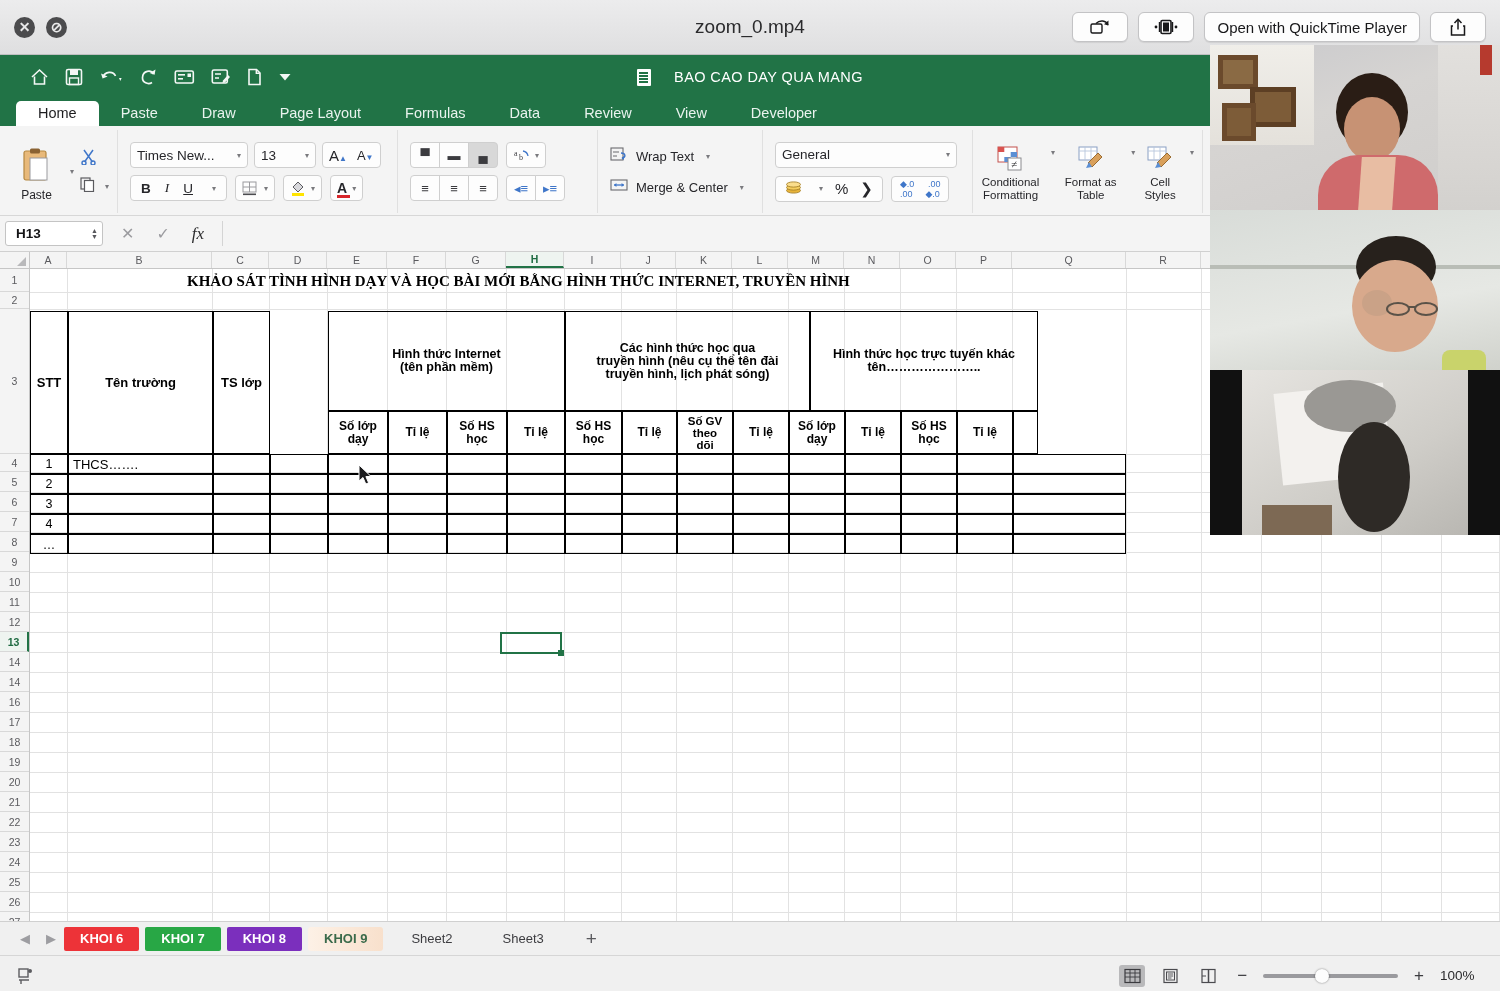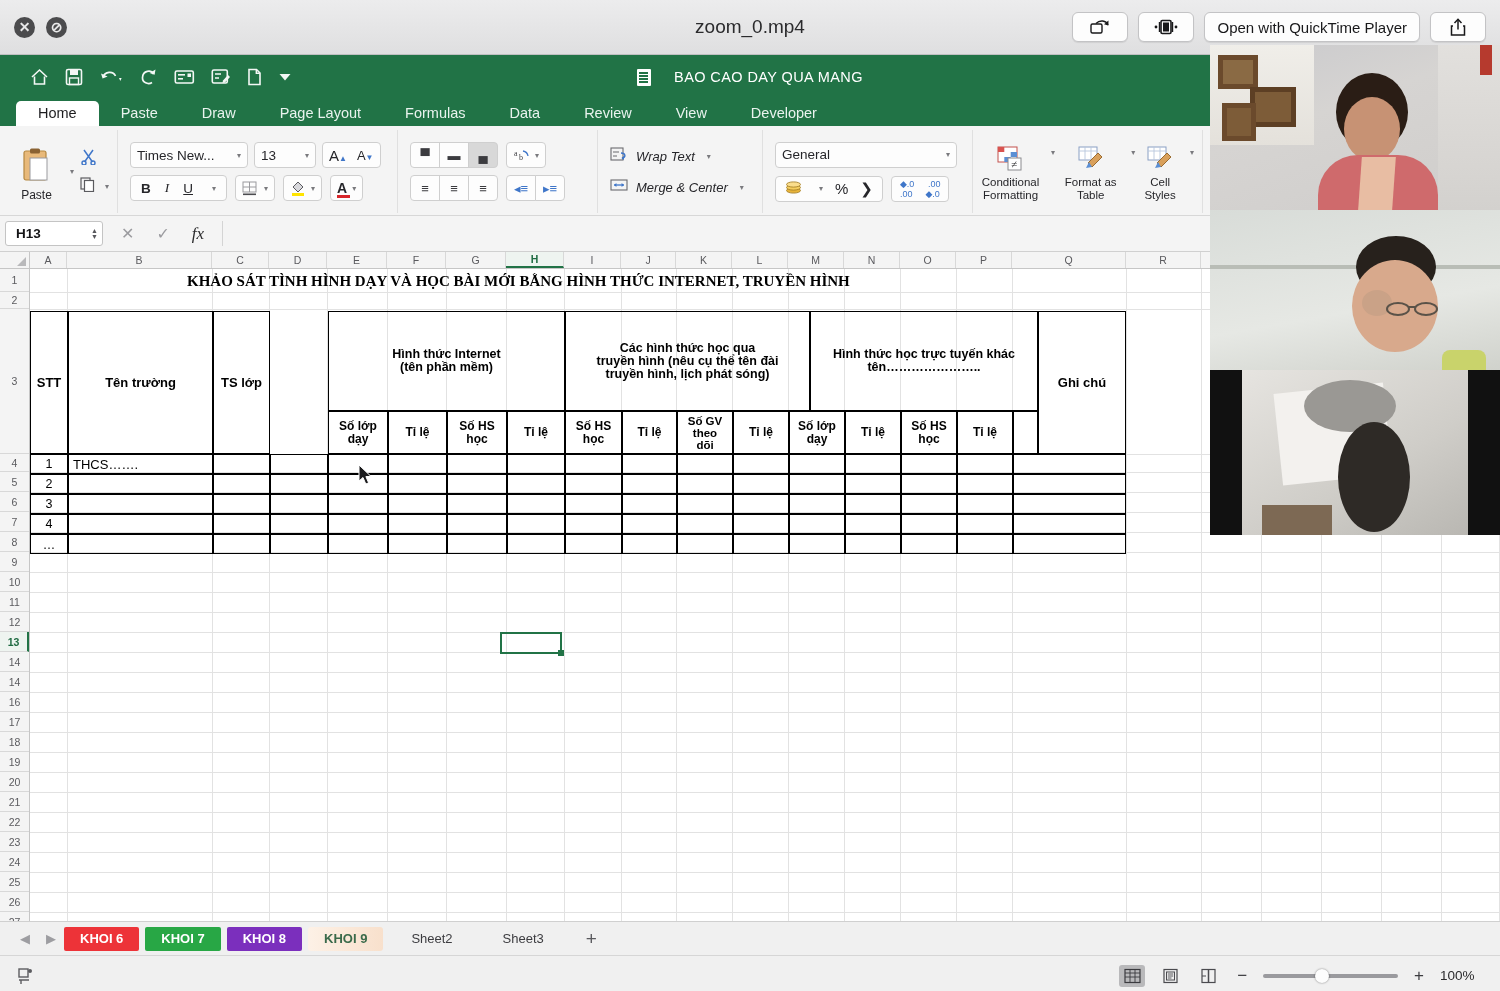--- a/index.html
+++ b/index.html
@@ -85,21 +85,21 @@
   .seg .sb {
     width: 30px; height: 26px; background: #fdfdfd; border: 1px solid #cfcfcf;
     display: flex; align-items: center; justify-content: center; margin-left: -1px;
     color: #3b3b3f; font-size: 13px;
   }
   .seg .sb:first-child { border-radius: 4px 0 0 4px; margin-left: 0; }
   .seg .sb:last-child { border-radius: 0 4px 4px 0; }
   .seg .sb.on { background: #d8d8d8; }
   .bigbtn { width: 72px; text-align: center; font-size: 11.5px; line-height: 12.5px; color: #26262a; }
   .bigbtn .gfx { height: 34px; display: flex; align-items: center; justify-content: center; }
-  .label2 { font-size: 13px; color: #26262a; font-style: italic; }
+  .label2 { font-size: 13px; color: #26262a; }
 
   
   .paste { width: 62px; text-align: center; font-size: 12px; color: #26262a; }
 
   
   .fbar { height: 36px; background: #f4f4f4; display: flex; align-items: center; border-bottom: 1px solid #d0d0d0; }
   .namebox {
     width: 98px; height: 25px; margin-left: 5px; background: #fff;
     border: 1px solid #c4c4c4; border-radius: 3px; display: flex; align-items: center;
     padding: 0 4px 0 10px; font-size: 13.5px; color: #141416; font-weight: 600;
@@ -644,21 +644,20 @@
         </div>
         <div class="tcell thick" style="left:535px;top:42px;width:245px;height:100px;font-size:12.5px;flex-direction:column;">
           <span>Các hình thức học qua</span>
           <span>truyền hình (nêu cụ thể tên đài</span>
           <span>truyền hình, lịch phát sóng)</span>
         </div>
         <div class="tcell thick" style="left:780px;top:42px;width:228px;height:100px;font-size:12.5px;flex-direction:column;">
           <span>Hình thức học trực tuyến khác</span>
           <span>tên…………………..</span>
         </div>
-        <div class="tcell thick" style="left:1008px;top:42px;width:88px;height:143px;font-size:13px;">Ghi chú</div>
 
         <div class="tcell" style="left:298px;top:142px;width:60px;height:43px;font-size:12px;flex-direction:column;">
           <span>Số lớp</span>
           <span>dạy</span>
         </div>
         <div class="tcell" style="left:358px;top:142px;width:59px;height:43px;font-size:12px;">Tỉ lệ</div>
         <div class="tcell" style="left:417px;top:142px;width:60px;height:43px;font-size:12px;flex-direction:column;">
           <span>Số HS</span>
           <span>học</span>
         </div>

